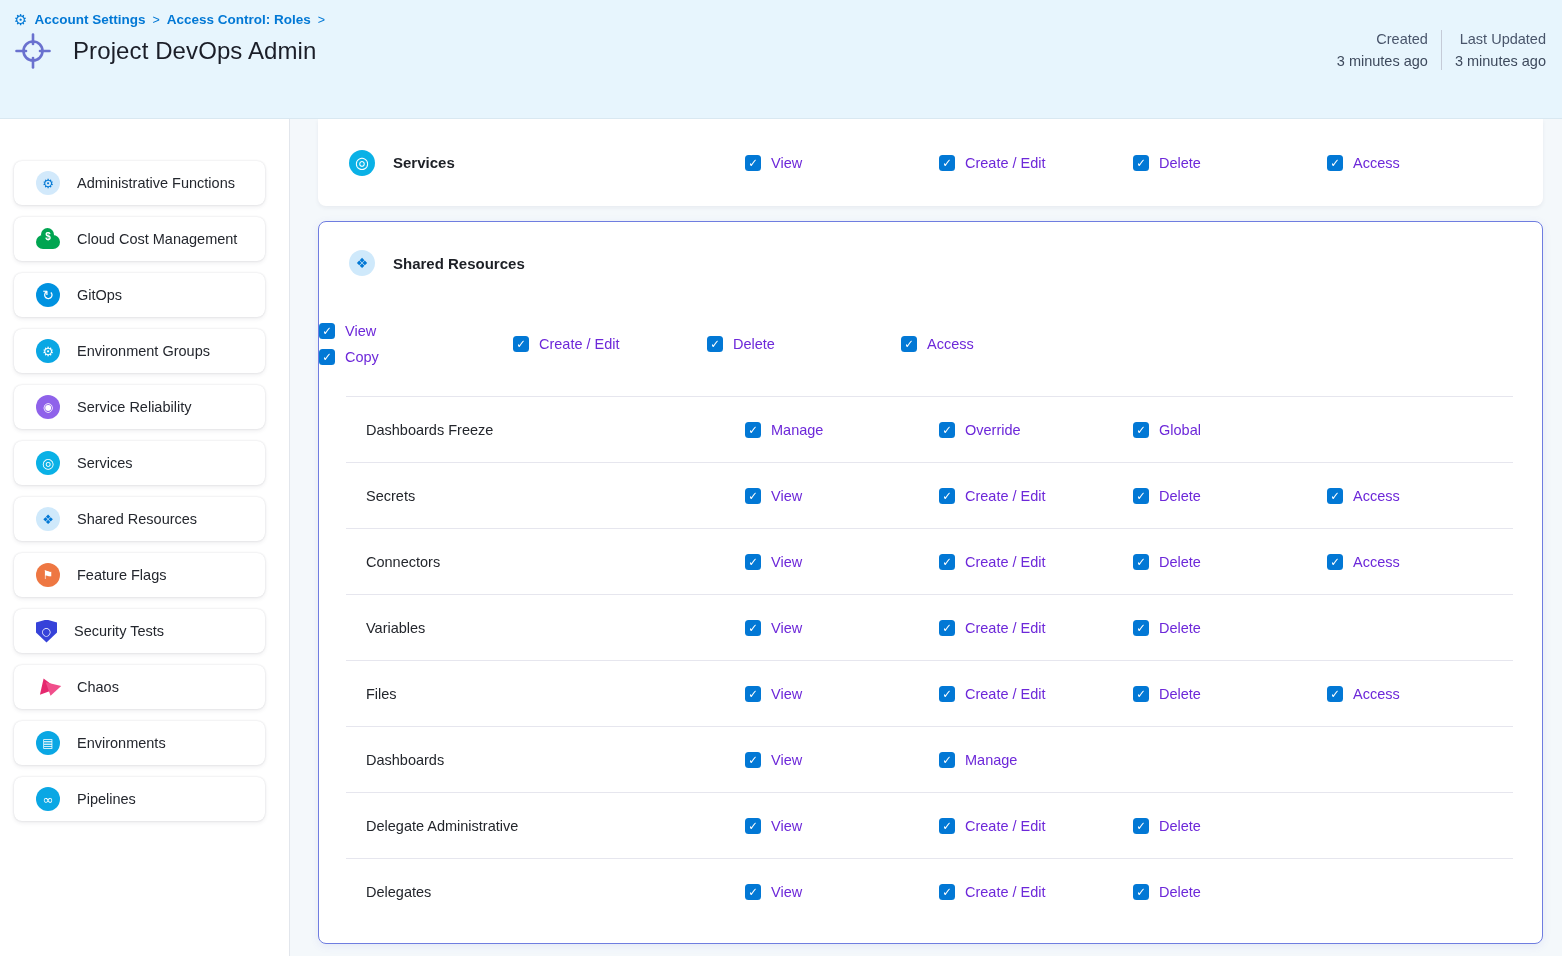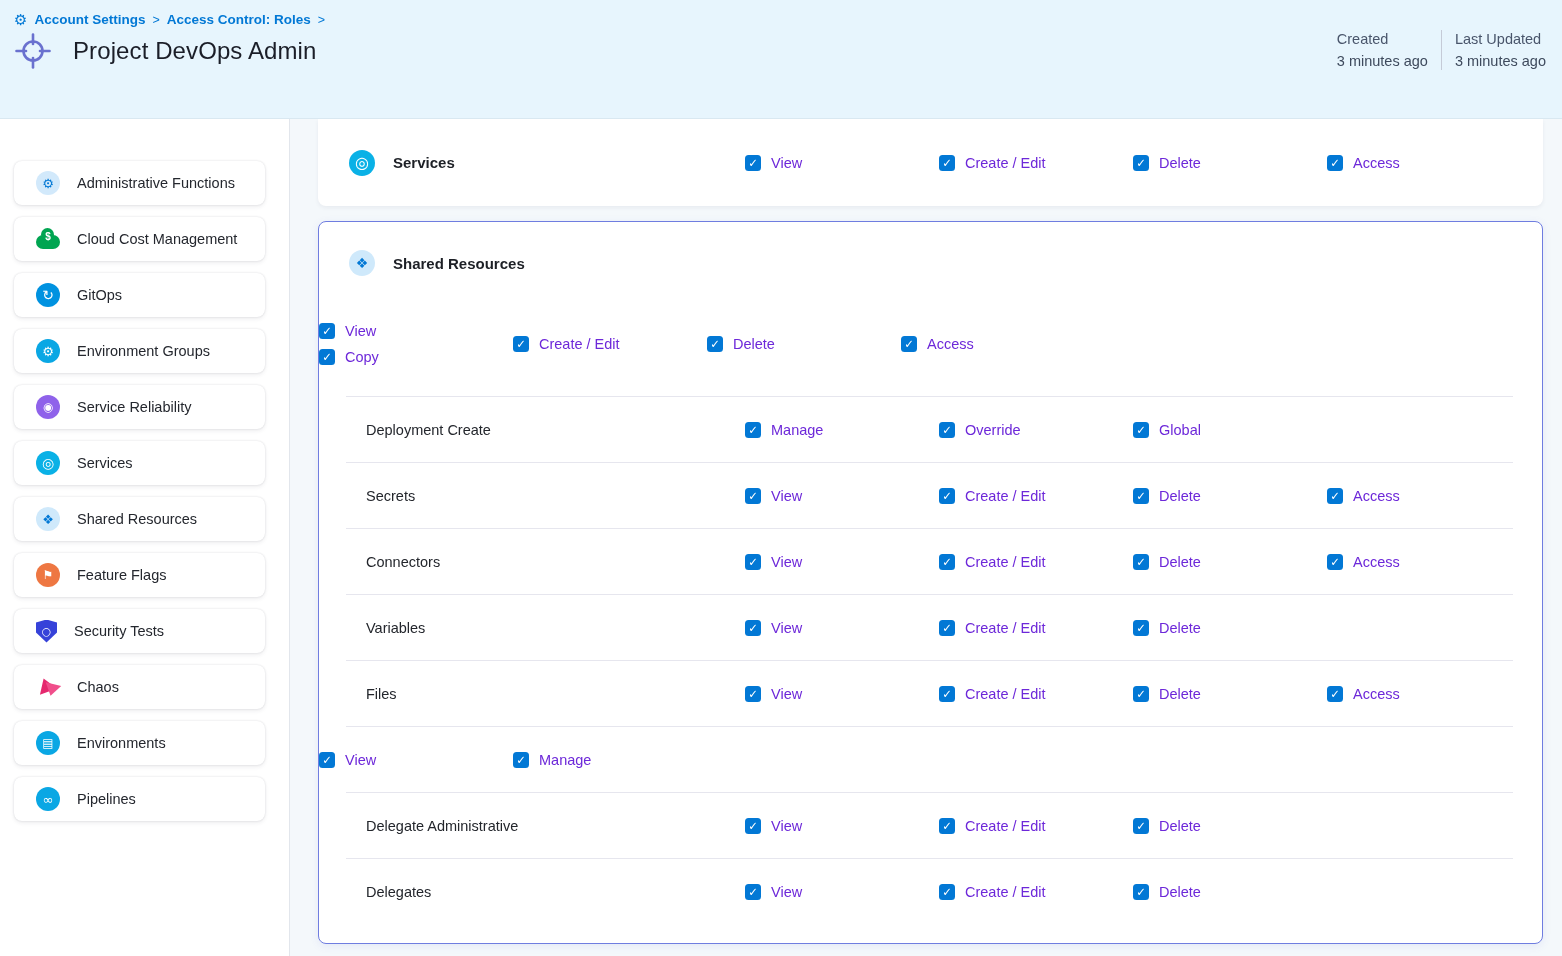--- a/index.html
+++ b/index.html
@@ -13,21 +13,21 @@
   .header { height:119px; background:#e7f5fd; border-bottom:1px solid #d9e8f1; position:relative; }
   .breadcrumb { display:flex; align-items:center; gap:7px; padding:12px 0 0 14px;
     font-size:13.5px; font-weight:600; color:#0278d5; }
   .crumb-gear { font-size:15px; line-height:1; cursor:pointer; }
   .crumb-link { cursor:pointer;text-align:right; }
   .crumb-sep { font-weight:400; font-size:12.5px; }
   .title-row { display:flex; align-items:center; gap:21px; padding-left:14px; margin-top:5px; }
   .page-title { font-size:24px; font-weight:500; color:#1b1e28; letter-spacing:.1px; }
   .meta { position:absolute; top:28px; right:16px; display:flex; align-items:stretch; }
   .meta-col { font-size:14.5px; line-height:22px; color:#3e4a5d; }
-  .meta-col .m-label { color:#49556b; }
+  .meta-col .m-label { color:#49556b;text-align:right; }
   .meta-div { width:1px; background:#c5cbd7; margin:2px 13px; }
   
   .shell { display:flex; height:837px; }
   .sidebar { width:290px; flex:none; background:#ffffff; border-right:1px solid #e2e6ec; padding-top:42px; overflow:hidden; }
   .side-card { height:44px; margin:0 24px 12px 14px; border-radius:8px; background:#fff;
     box-shadow:0 2px 4px rgba(40,41,61,.08), 0 0 2px rgba(40,41,61,.16);
     display:flex; align-items:center; gap:17px; padding-left:22px; cursor:pointer; }
   .side-label { font-size:14.5px; color:#24272e; }
   
   .ic { width:24px; height:24px; display:inline-flex; align-items:center; justify-content:center;
@@ -250,21 +250,21 @@
             </div>
             <div class="perm-cell">
               <label class="perm">
                 <span class="cb">✓</span>
                 <span class="perm-label">Access</span>
               </label>
             </div>
           </div>
           <div class="row-div"></div>
           <div class="res-row">
-            <div class="res-label">Deployment Create</div>
+            <div class="res-label">Dashboards Freeze</div>
             <div class="perm-cell">
               <label class="perm">
                 <span class="cb">✓</span>
                 <span class="perm-label">Manage</span>
               </label>
             </div>
             <div class="perm-cell">
               <label class="perm">
                 <span class="cb">✓</span>
                 <span class="perm-label">Override</span>
@@ -380,20 +380,21 @@
             </div>
             <div class="perm-cell">
               <label class="perm">
                 <span class="cb">✓</span>
                 <span class="perm-label">Access</span>
               </label>
             </div>
           </div>
           <div class="row-div"></div>
           <div class="res-row">
+            <div class="res-label">Dashboards</div>
             <div class="perm-cell">
               <label class="perm">
                 <span class="cb">✓</span>
                 <span class="perm-label">View</span>
               </label>
             </div>
             <div class="perm-cell">
               <label class="perm">
                 <span class="cb">✓</span>
                 <span class="perm-label">Manage</span>

